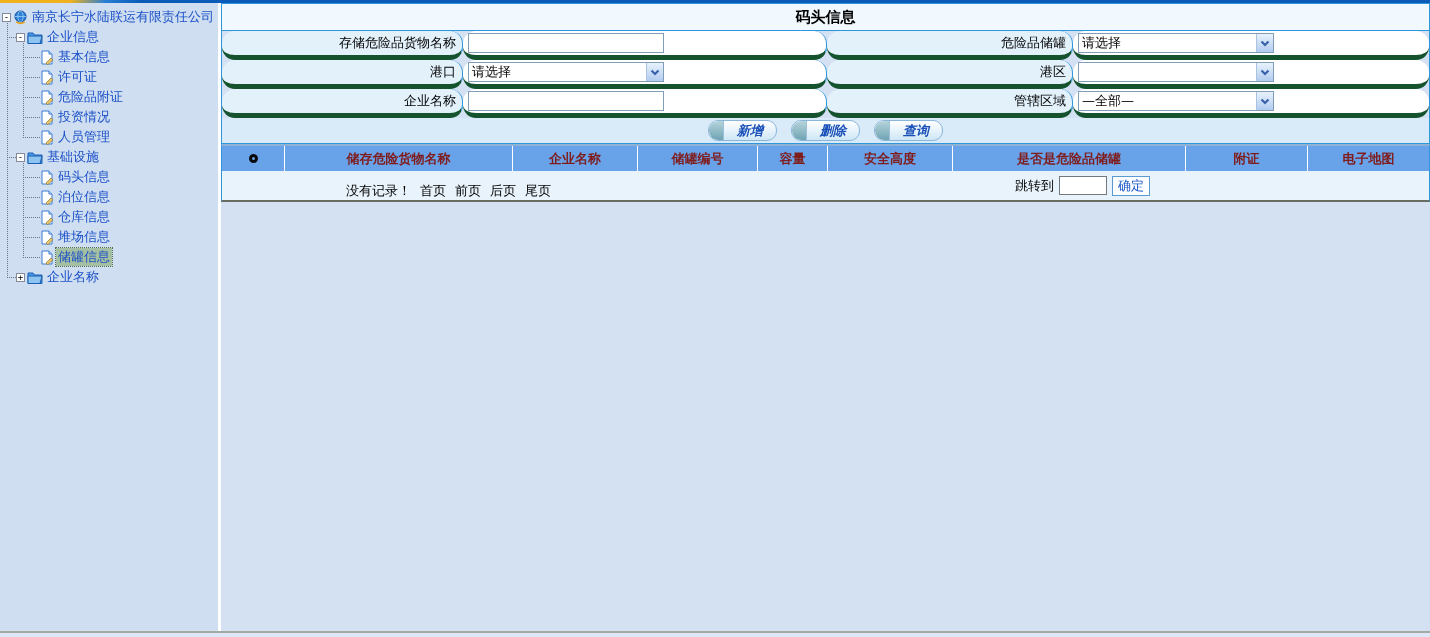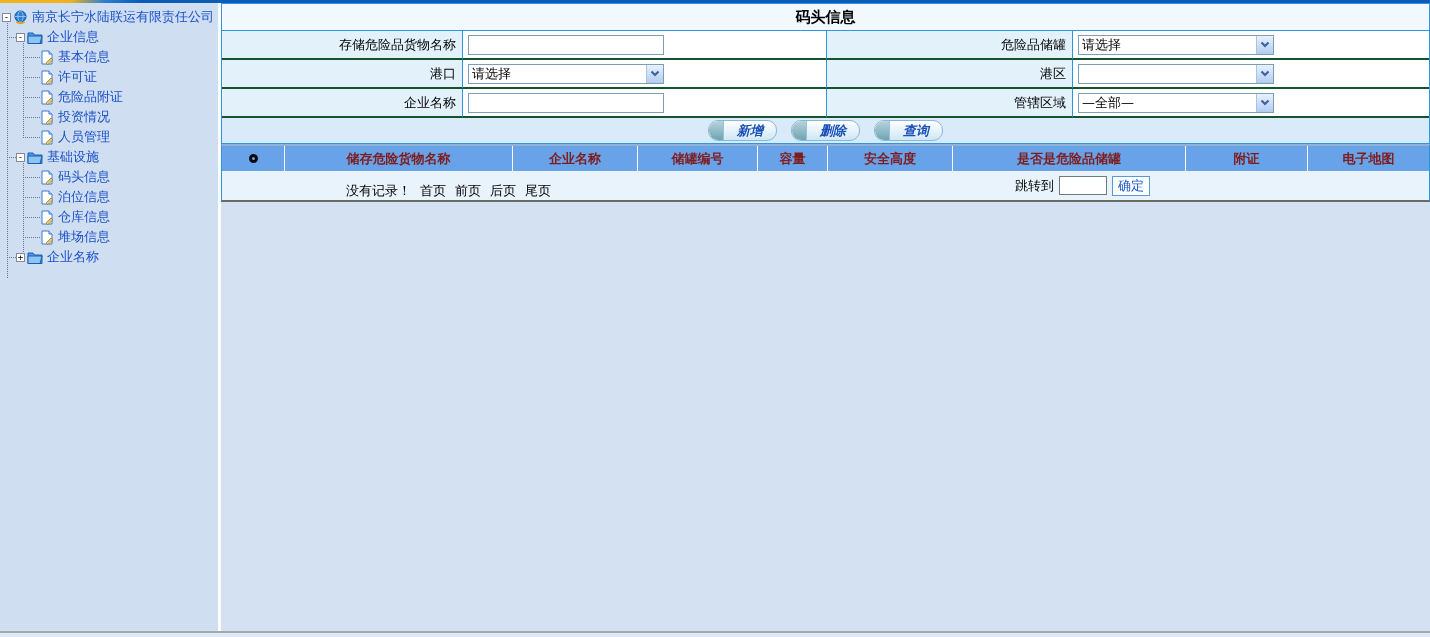--- a/index.html
+++ b/index.html
@@ -34,21 +34,21 @@
   .trunk2 { left:23px; top:40px;  height:95px;  }
   .trunk3 { left:23px; top:160px; height:95px;  }
 
   
   .main { position:absolute; left:221px; top:3px; width:1209px; }
 
   .qtable { border:1px solid #2e96dc; }
   .qtitle { height:27px; line-height:27px; text-align:center; font-weight:bold;
     font-size:15px; color:#000; background:#f2f9fe; border-bottom:1px solid #2e96dc; }
   .qgrid { display:grid; grid-template-columns:241px 364px 246px 1fr; }
-  .qcell { height:29px; display:flex; align-items:center; border-bottom:2px solid #14532d; font-size:13px; color:#000; }
+  .qcell { height:29px; display:flex; align-items:center; border-bottom:5px solid #14532d; font-size:13px; color:#000;border-radius:13px; }
   .qlabel { justify-content:flex-end; padding-right:6px; background:#e3f1fb; border-right:1px solid #2e96dc; }
   .qinput { background:#fff; padding-left:5px; }
   .qinput.mid { border-right:1px solid #2e96dc; }
   .btnrow { height:25px; background:#d9eaf8; display:flex; align-items:center;
     justify-content:center; gap:14px; }
 
   .tinput { width:196px; height:20px; border:1px solid #7f9db9; font-size:13px; padding:0 3px; background:#fff; }
   .sel { width:196px; height:20px; border:1px solid #7f9db9; background:#fff;
     display:flex; align-items:center; cursor:pointer; font-size:13px; color:#000; }
   .sel .val { flex:1; padding-left:3px; overflow:hidden; white-space:nowrap; }
@@ -206,20 +206,29 @@
   <div class="trow lvl2">
     <span class="stub"></span>
     <svg class="ticon" width="14" height="15" viewBox="0 0 14 15">
         <path d="M2 1 h7 l3 3 v10 H2 z" fill="#fff" stroke="#3a7ad0"></path>
         <path d="M9 1 v3 h3" fill="#cfe4f8" stroke="#3a7ad0"></path>
         <path d="M6 13 l5 -5 1.8 1.8 -5 5 z" fill="#e8c86a" stroke="#8a7430" stroke-width="0.7"></path>
       </svg>
     <span class="tlabel">堆场信息</span>
   </div>
 
+  <div class="trow lvl2 selected">
+    <span class="stub"></span>
+    <svg class="ticon" width="14" height="15" viewBox="0 0 14 15">
+        <path d="M2 1 h7 l3 3 v10 H2 z" fill="#fff" stroke="#3a7ad0"></path>
+        <path d="M9 1 v3 h3" fill="#cfe4f8" stroke="#3a7ad0"></path>
+        <path d="M6 13 l5 -5 1.8 1.8 -5 5 z" fill="#e8c86a" stroke="#8a7430" stroke-width="0.7"></path>
+      </svg>
+    <span class="tlabel">储罐信息</span>
+  </div>
 
   <div class="trow lvl1">
     <span class="stub"></span>
     <span class="ebox">+</span>
     <svg class="ticon" width="16" height="13" viewBox="0 0 16 13">
         <path d="M1 2 h5 l1.5 2 H15 v8.5 H1 z" fill="#4d9be4" stroke="#1a5fb4"></path>
         <path d="M1 5 h14 l-2 7.5 H1 z" fill="#8ec4f2" stroke="#1a5fb4"></path>
       </svg>
     <span class="tlabel">企业名称</span>
   </div>

